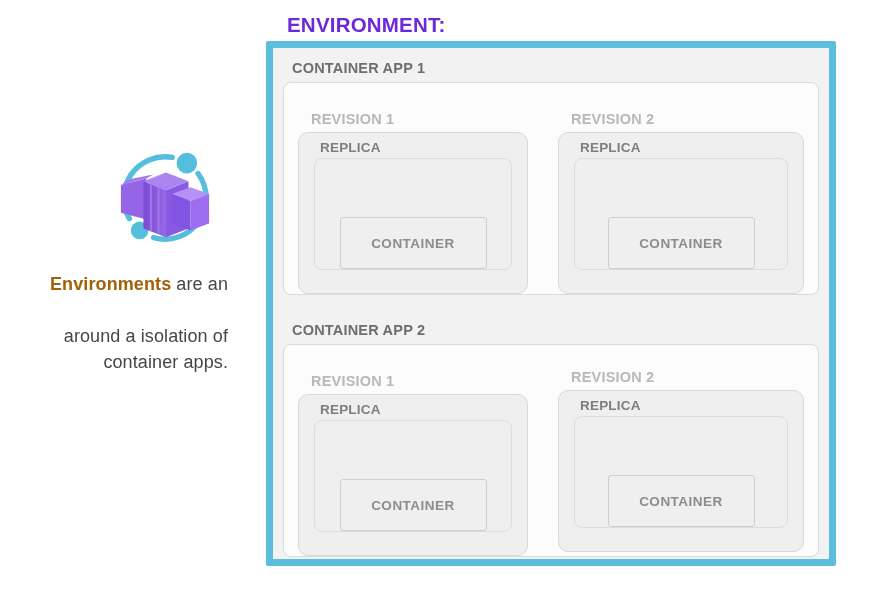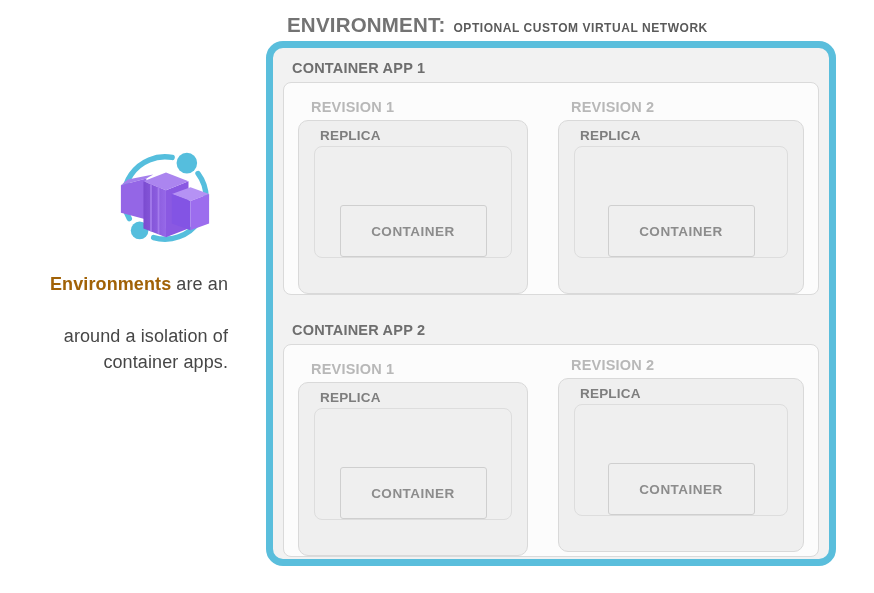--- a/index.html
+++ b/index.html
@@ -18,39 +18,39 @@
     text-align:right;font-size:18px;line-height:26px;color:#464646;
     letter-spacing:0.1px;
   }
   .desc b{color:#a16207;font-weight:bold;}
 
   
   .title-row{
     position:absolute;left:287px;top:13px;
     display:flex;align-items:baseline;gap:8px;white-space:nowrap;
   }
-  .title-main{font-size:20.5px;font-weight:bold;color:#737373;letter-spacing:0.2px;}
+  .title-main{font-size:20.5px;font-weight:bold;color:#6d28d9;letter-spacing:0.2px;}
   .title-sub{font-size:12px;font-weight:bold;color:#5a5a5a;letter-spacing:0.55px;}
 
   
   .env{
     position:absolute;left:266px;top:41px;width:570px;height:525px;
     box-sizing:border-box;background:#f2f2f2;
-    border:7px solid #5abedc;border-radius:17px;
+    border:7px solid #5abedc;border-radius:2px;
     padding:12px 10px 0 10px;
   }
   .app-label{
     font-size:14.5px;font-weight:bold;color:#6e6e6e;
     letter-spacing:0.2px;line-height:17px;margin:0 0 5px 9px;
   }
   .app2 .app-label{margin-top:27px;}
   .app-box{
     box-sizing:border-box;height:213px;width:536px;
     background:#fcfcfc;border:1px solid #dadada;border-radius:8px;
-    padding:16px 0 0 14px;display:flex;gap:30px;
+    padding:28px 0 0 14px;display:flex;gap:30px;
   }
   .rev-col{display:flex;flex-direction:column;}
   .rev-col.c1{width:230px;}
   .rev-col.c2{width:246px;}
   .nudge-up{transform:translateY(-4px);}
   .rev-label{
     font-size:14.5px;font-weight:bold;color:#b8b8b8;
     letter-spacing:0.2px;line-height:16px;margin:0 0 5px 13px;
   }
   .replica-box{
@@ -113,21 +113,20 @@
 
   <div class="desc">
     <b>Environments</b><span> are an</span><br>
     <br>
     <span>around a isolation of</span><br>
     <span>container apps.</span>
   </div>
 
   <div class="title-row">
     <span class="title-main">ENVIRONMENT:</span>
-    <span class="title-sub">OPTIONAL CUSTOM VIRTUAL NETWORK</span>
   </div>
 
   <div class="env">
 
     <div class="app app1">
       <div class="app-label">CONTAINER APP 1</div>
       <div class="app-box">
         <div class="rev-col c1">
           <div class="rev-label">REVISION 1</div>
           <div class="replica-box">

